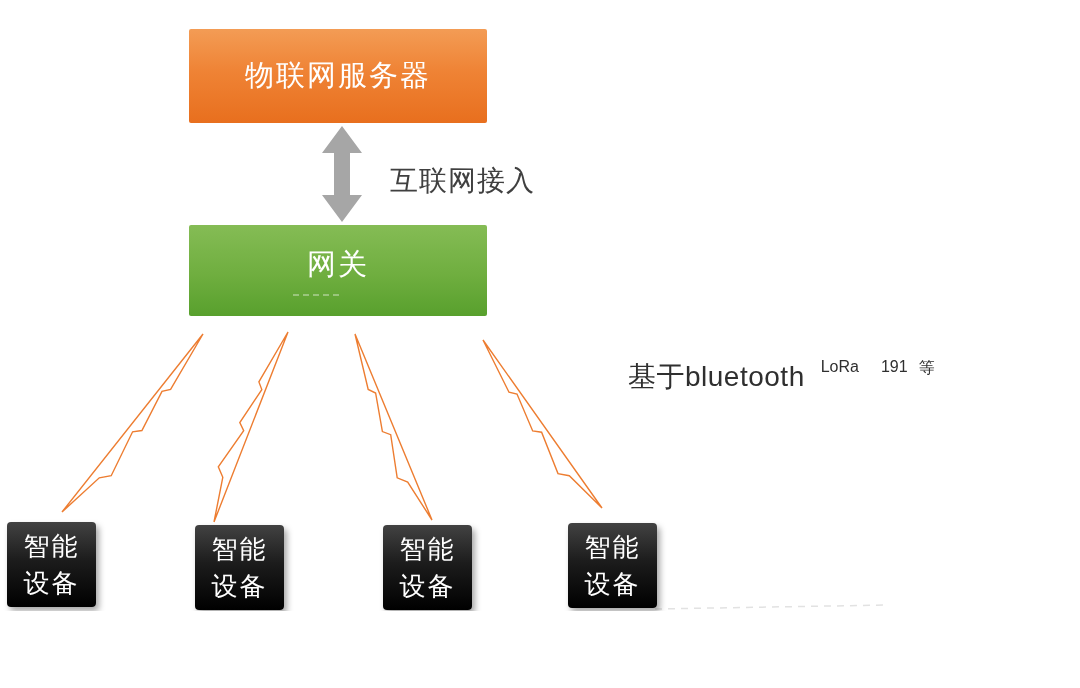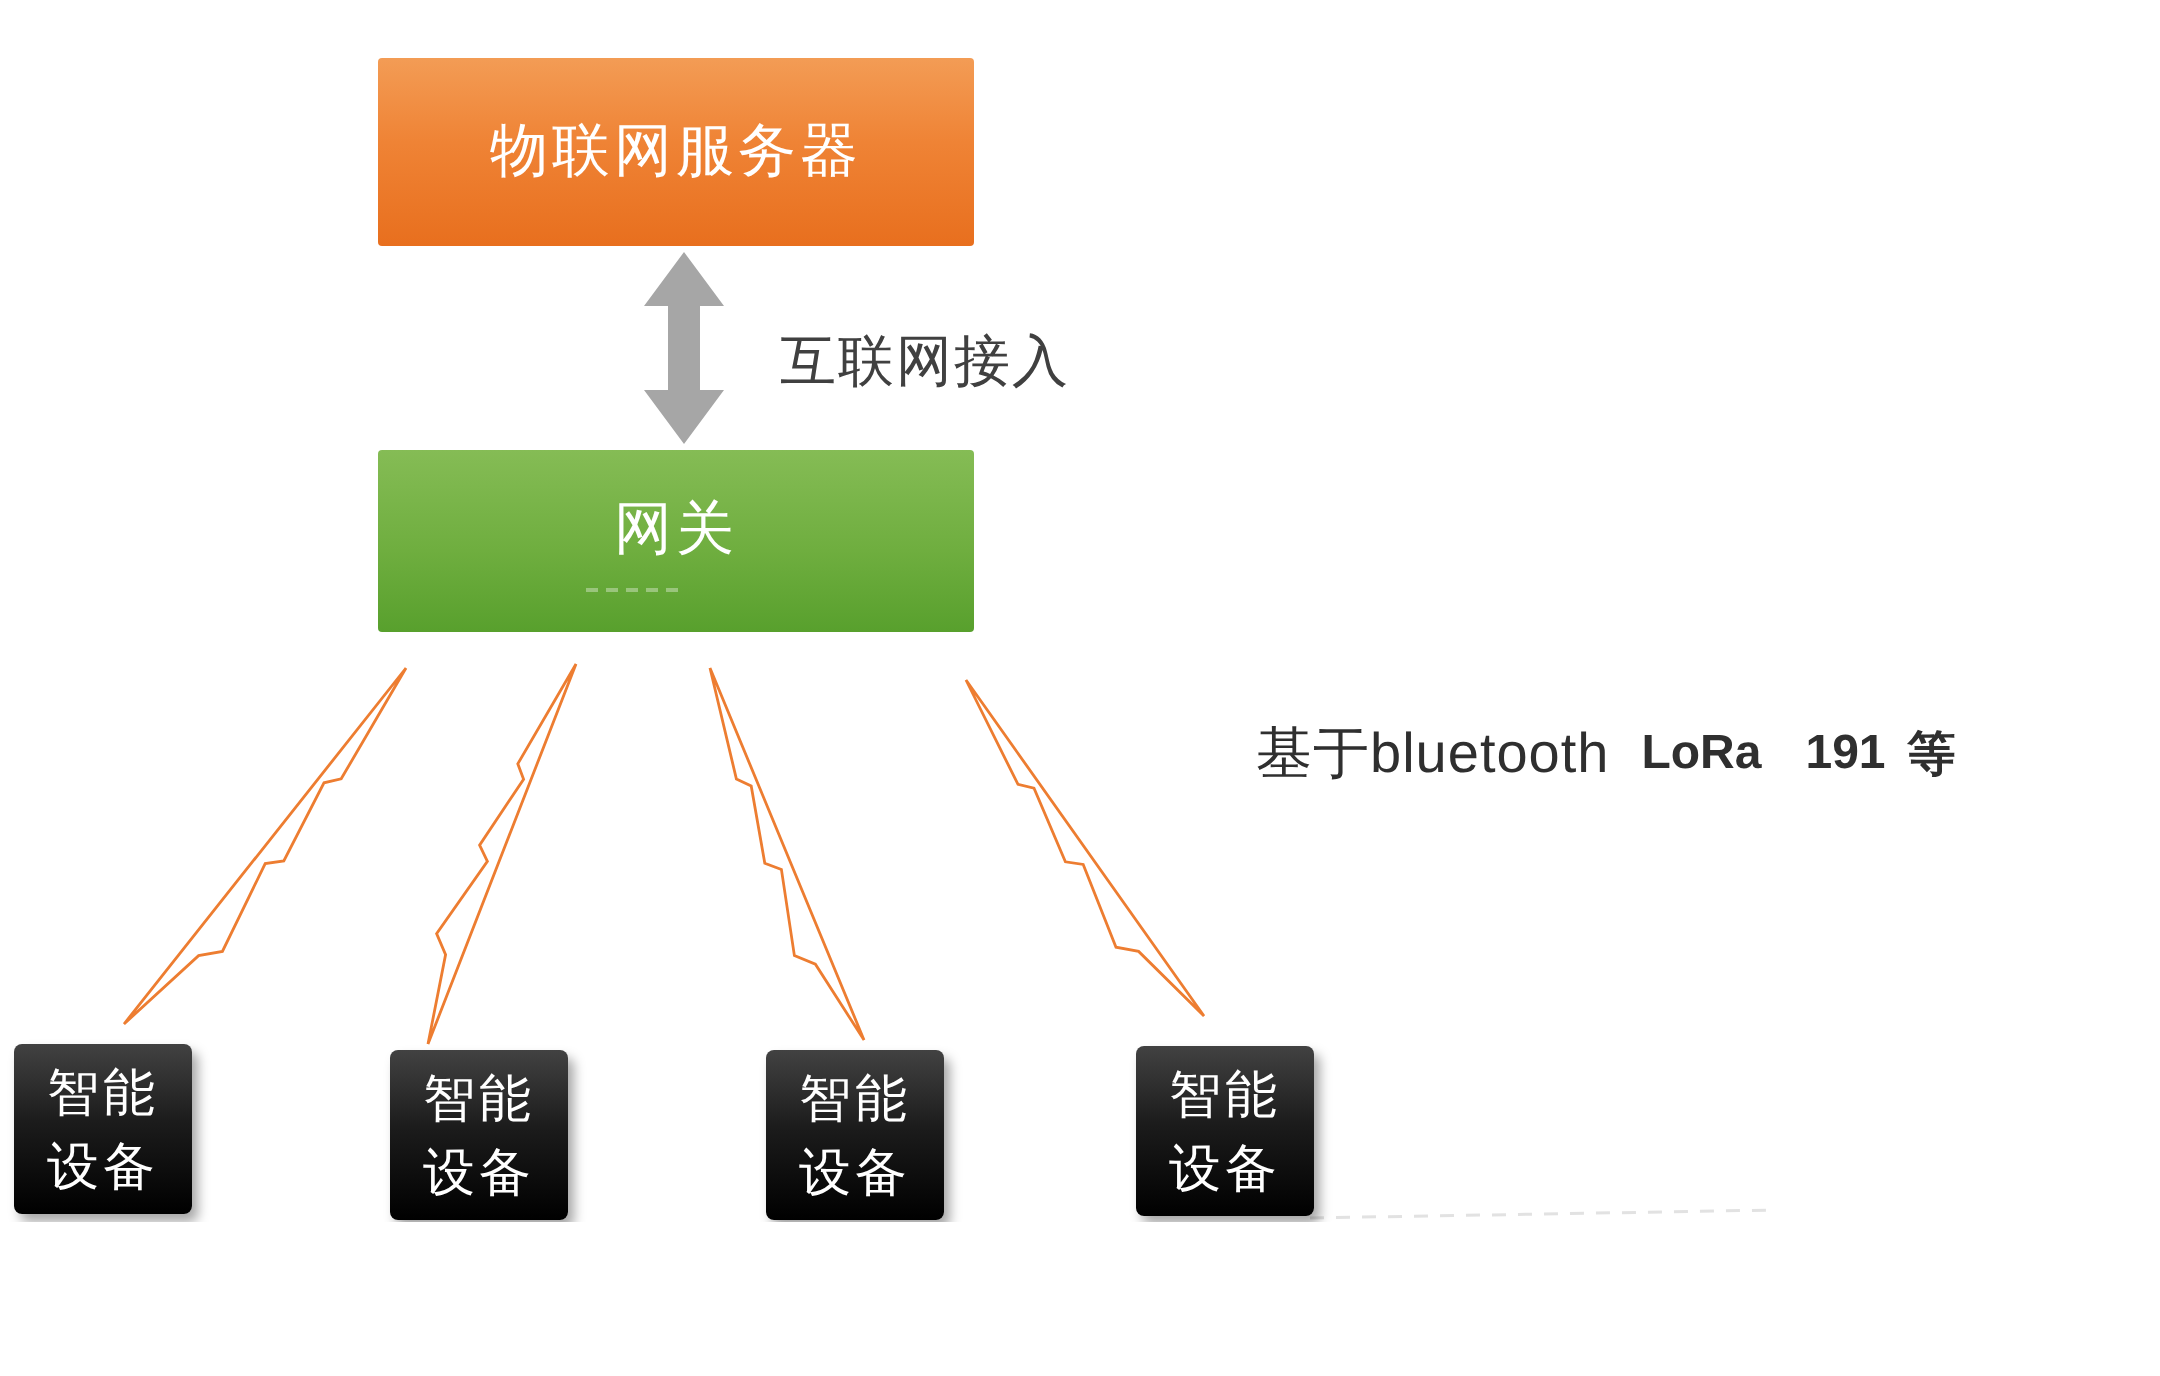--- a/index.html
+++ b/index.html
@@ -13,23 +13,23 @@
         background:linear-gradient(180deg,#f39c55 0%,#ef8335 45%,#e86f1e 100%);
         font-size:29px;letter-spacing:2px;}
   .gateway-box{left:189px;top:225px;width:298px;height:91px;border-radius:2px;
         background:linear-gradient(180deg,#85bc55 0%,#6fae3f 55%,#58a02d 100%);
         font-size:29px;letter-spacing:2px;text-align:right;}
   .gateway-dash{width:46px;height:0;border-top:2px dashed rgba(255,255,255,0.35);
         margin-top:9px;margin-left:-44px;}
 
   .link-label{position:absolute;left:390px;top:162px;font-size:28px;color:#404040;letter-spacing:1px;}
 
-  .protocol-note{position:absolute;left:628px;top:358px;display:flex;align-items:center;color:#2f2f2f;}
+  .protocol-note{position:absolute;left:628px;top:358px;display:flex;align-items:flex-start;color:#2f2f2f;}
   .protocol-note .big{font-size:28px;letter-spacing:0.5px;}
-  .protocol-note .small{font-size:24px;font-weight:700;}
+  .protocol-note .small{font-size:16px;font-weight:400;}
   .gap1{width:16px;} .gap2{width:22px;} .gap3{width:11px;}
 
   .device-box{width:89px;height:85px;border-radius:4px;
         background:linear-gradient(180deg,#424242 0%,#1c1c1c 45%,#000000 100%);
         box-shadow:3px 4px 6px rgba(0,0,0,0.35);
         font-size:26px;line-height:37px;letter-spacing:2px;}
   .device-1{left:7px;  top:522px;}
   .device-2{left:195px;top:525px;}
   .device-3{left:383px;top:525px;}
   .device-4{left:568px;top:523px;}

